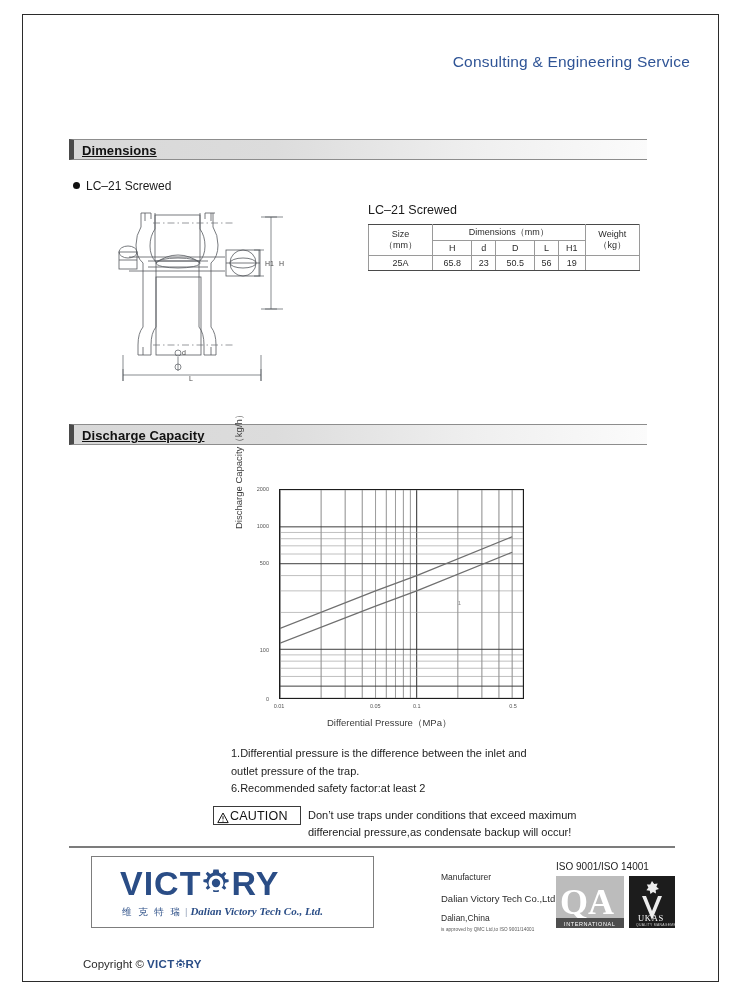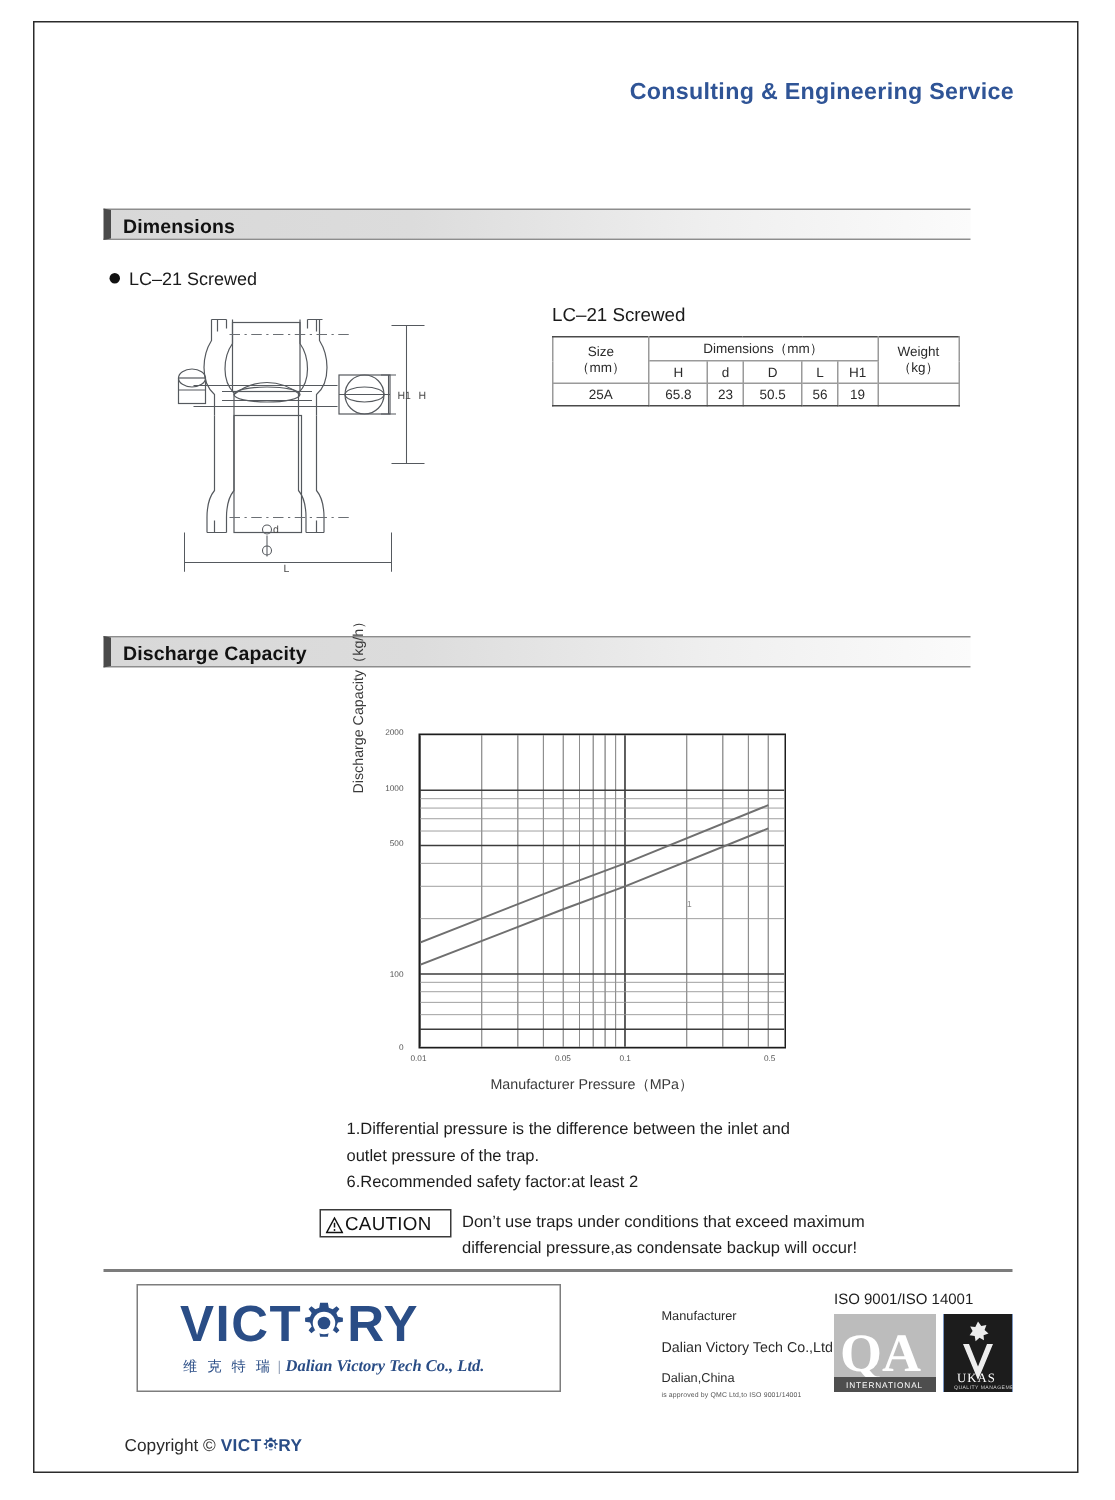--- a/index.html
+++ b/index.html
@@ -1,25 +1,25 @@
 <!DOCTYPE html>
 <html><head>
 <meta charset="utf-8">
 <style>
   html,body{margin:0;padding:0;background:#fff;}
   body{width:743px;height:1000px;font-family:"Liberation Sans",sans-serif;position:relative;overflow:hidden;}
   .page{position:absolute;left:22px;top:14px;width:697px;height:968px;border:1.5px solid #2b2b2b;box-sizing:border-box;background:#fff;}
 
   
-  .hdr{position:absolute;right:42px;top:38px;font-size:15.5px;font-weight:bold;color:#2f5496;letter-spacing:.2px;}
+  .hdr{position:absolute;right:28px;top:38px;font-size:15.5px;font-weight:normal;color:#2f5496;letter-spacing:.2px;}
 
   
   .secbar{position:absolute;height:21px;width:578px;border-left:5px solid #4a4a4a;border-top:1px solid #8d8d8d;border-bottom:1px solid #8d8d8d;
           background:linear-gradient(to right,#d8d8d8 0%,#dcdcdc 35%,#efefef 70%,#fbfbfb 100%);box-sizing:border-box;}
-  .secbar span{position:absolute;left:8px;top:3px;font-size:13px;font-weight:bold;color:#111;letter-spacing:.1px;}
+  .secbar span{position:absolute;left:8px;top:3px;font-size:13px;font-weight:bold;color:#111;letter-spacing:.1px;text-decoration:underline;}
   #bar-dim{left:46px;top:124px;}
   #bar-disc{left:46px;top:409px;padding-left:12px;}
 
   
   .bullet{position:absolute;left:50px;top:164px;font-size:12px;color:#1a1a1a;}
   .bullet i{display:inline-block;width:7px;height:7px;border-radius:50%;background:#111;margin-right:6px;vertical-align:1px;}
 
   
   .draw{position:absolute;left:70px;top:190px;width:200px;height:180px;}
 
@@ -187,21 +187,21 @@
     </tbody>
       </table>
   </div>
 
   <div class="secbar" id="bar-disc">
     <span>Discharge Capacity</span>
   </div>
 
   <div class="chartbox">
     <div class="ylab">Discharge Capacity（kg/h）</div>
-    <div class="xlab">Manufacturer Pressure（MPa）</div>
+    <div class="xlab">Differential Pressure（MPa）</div>
     <div class="plot">
       <svg id="chart-svg" width="100%" height="100%" viewBox="0 0 245 210" preserveAspectRatio="none">
           <line x1="0" y1="0" x2="0" y2="210" stroke="#3c3c3c" stroke-width="1.1"></line>
           <line x1="41.47698286170146" y1="0" x2="41.47698286170146" y2="210" stroke="#909090" stroke-width="0.65"></line>
           <line x1="65.73946247885085" y1="0" x2="65.73946247885085" y2="210" stroke="#909090" stroke-width="0.65"></line>
           <line x1="82.95396572340292" y1="0" x2="82.95396572340292" y2="210" stroke="#909090" stroke-width="0.65"></line>
           <line x1="96.30657179774623" y1="0" x2="96.30657179774623" y2="210" stroke="#909090" stroke-width="0.65"></line>
           <line x1="107.21644534055233" y1="0" x2="107.21644534055233" y2="210" stroke="#909090" stroke-width="0.65"></line>
           <line x1="116.44061198889648" y1="0" x2="116.44061198889648" y2="210" stroke="#909090" stroke-width="0.65"></line>
           <line x1="124.43094858510435" y1="0" x2="124.43094858510435" y2="210" stroke="#909090" stroke-width="0.65"></line>

